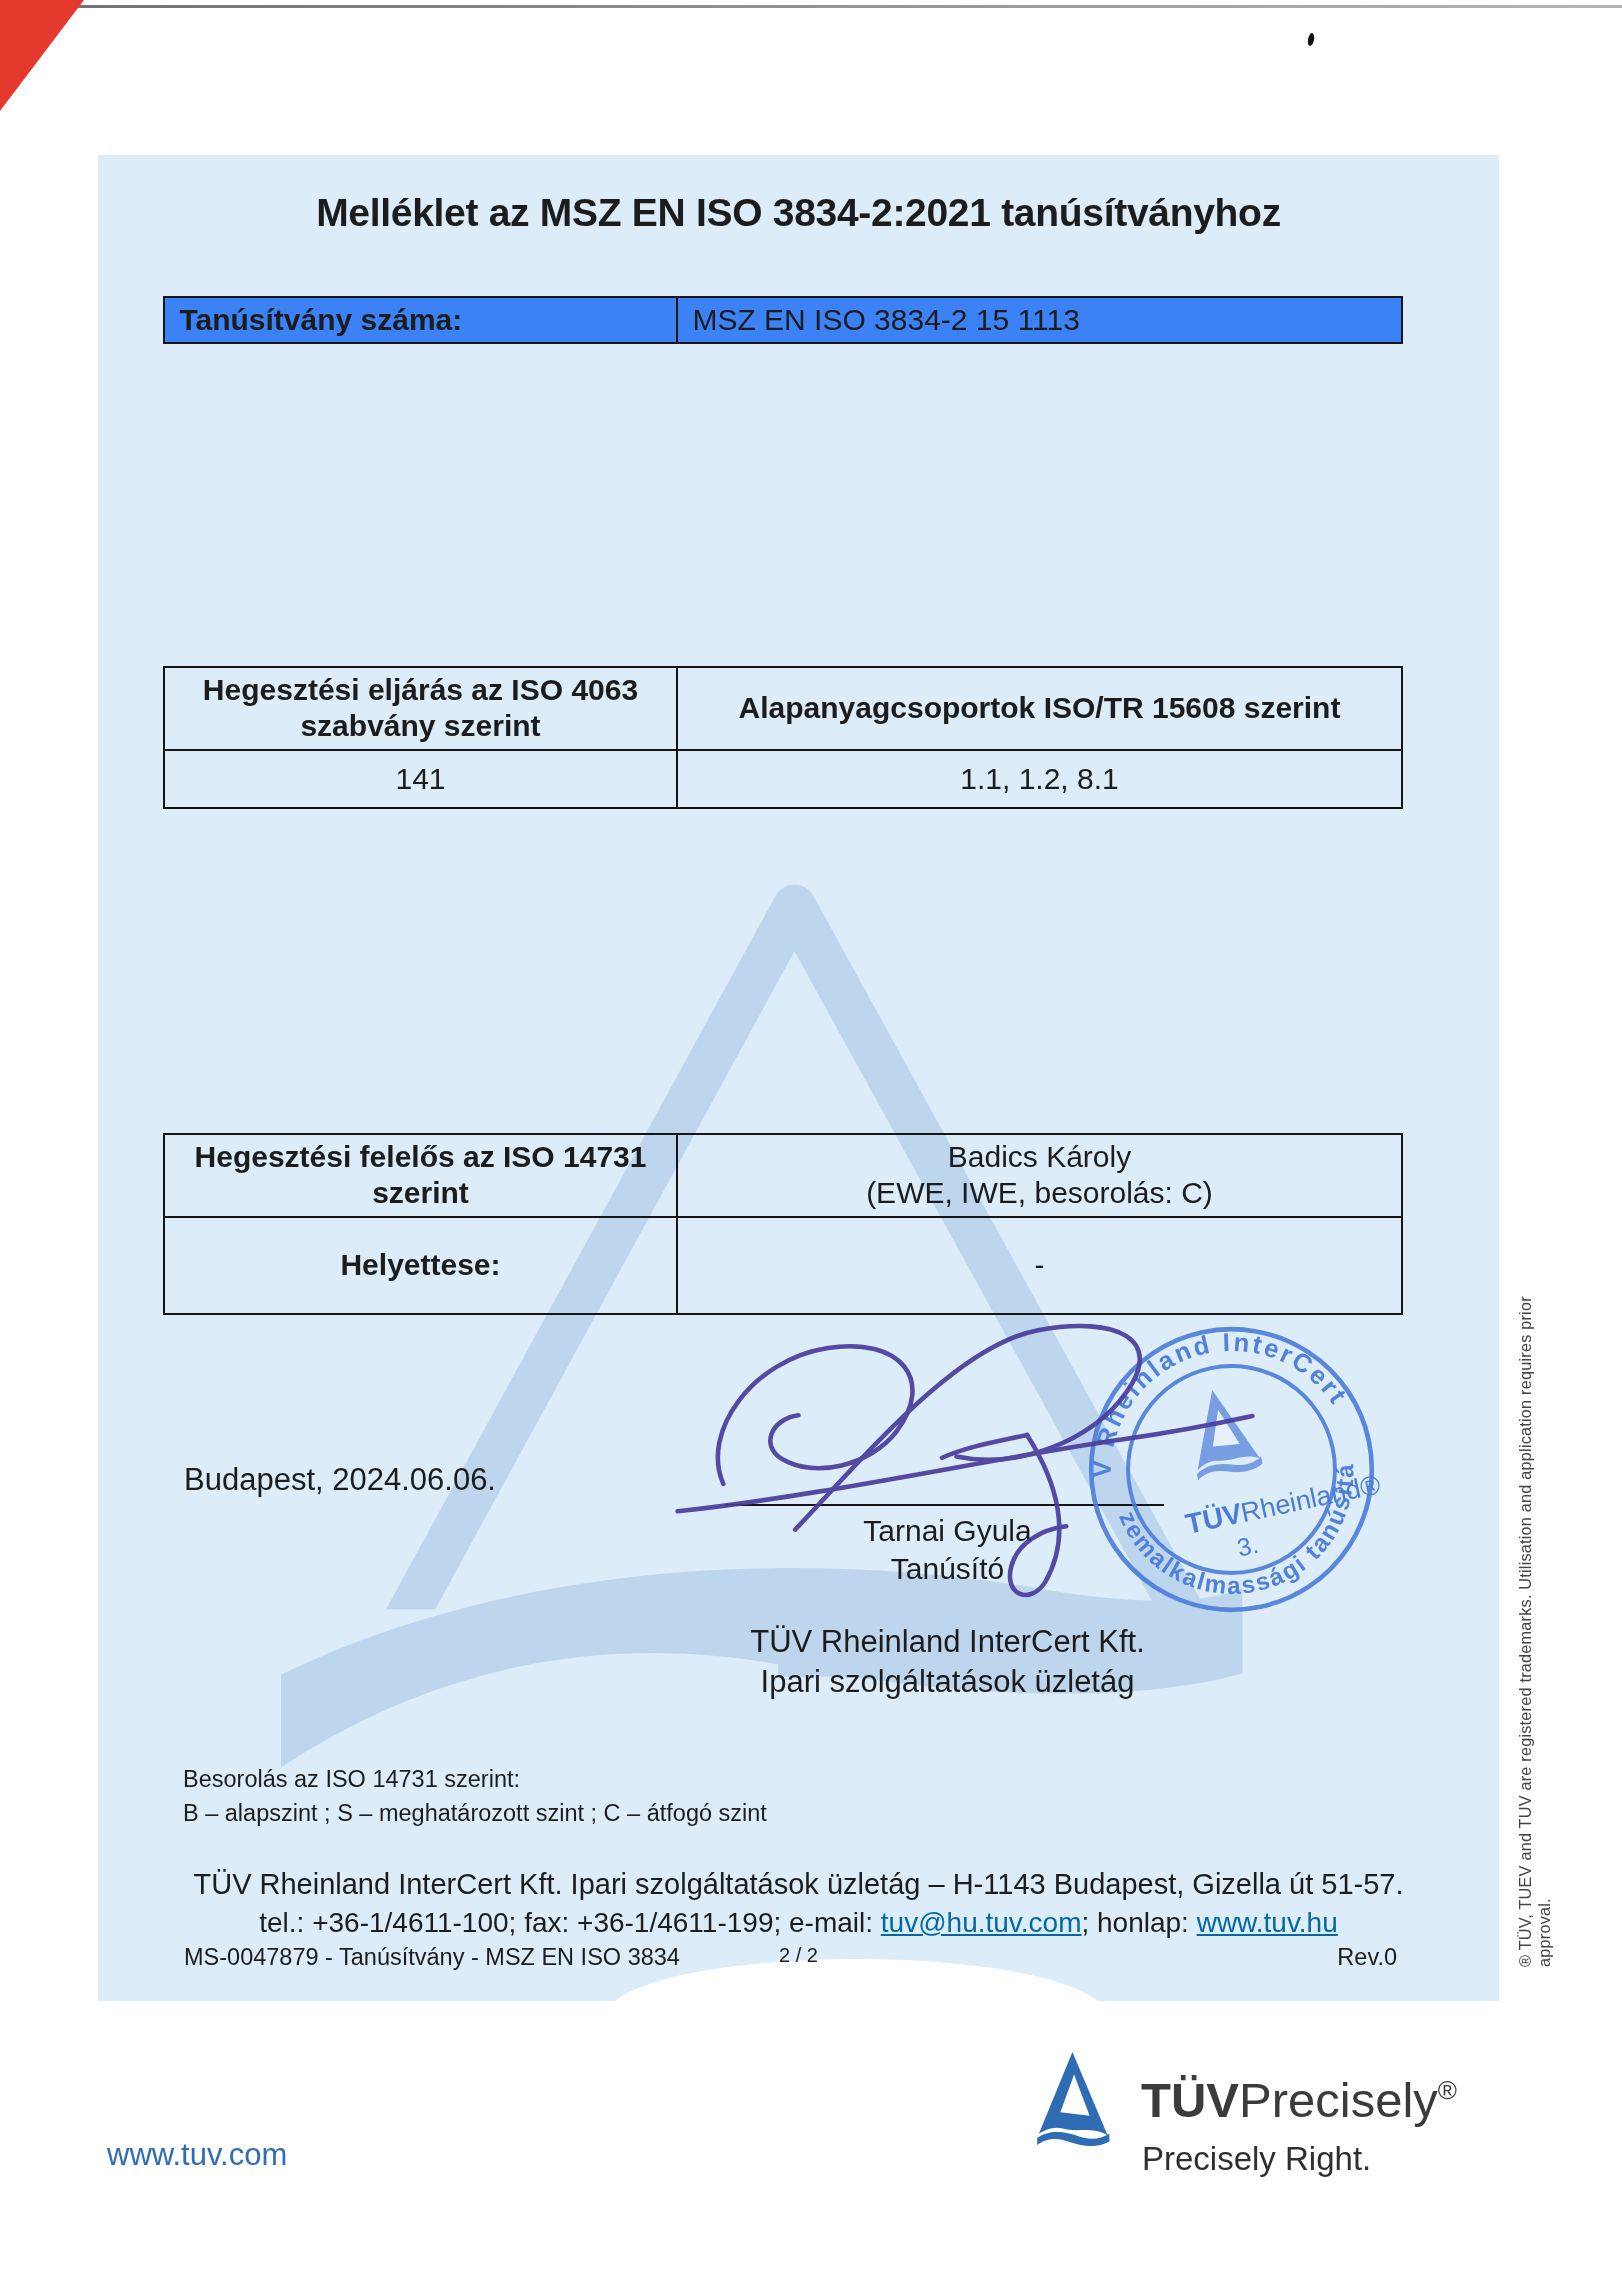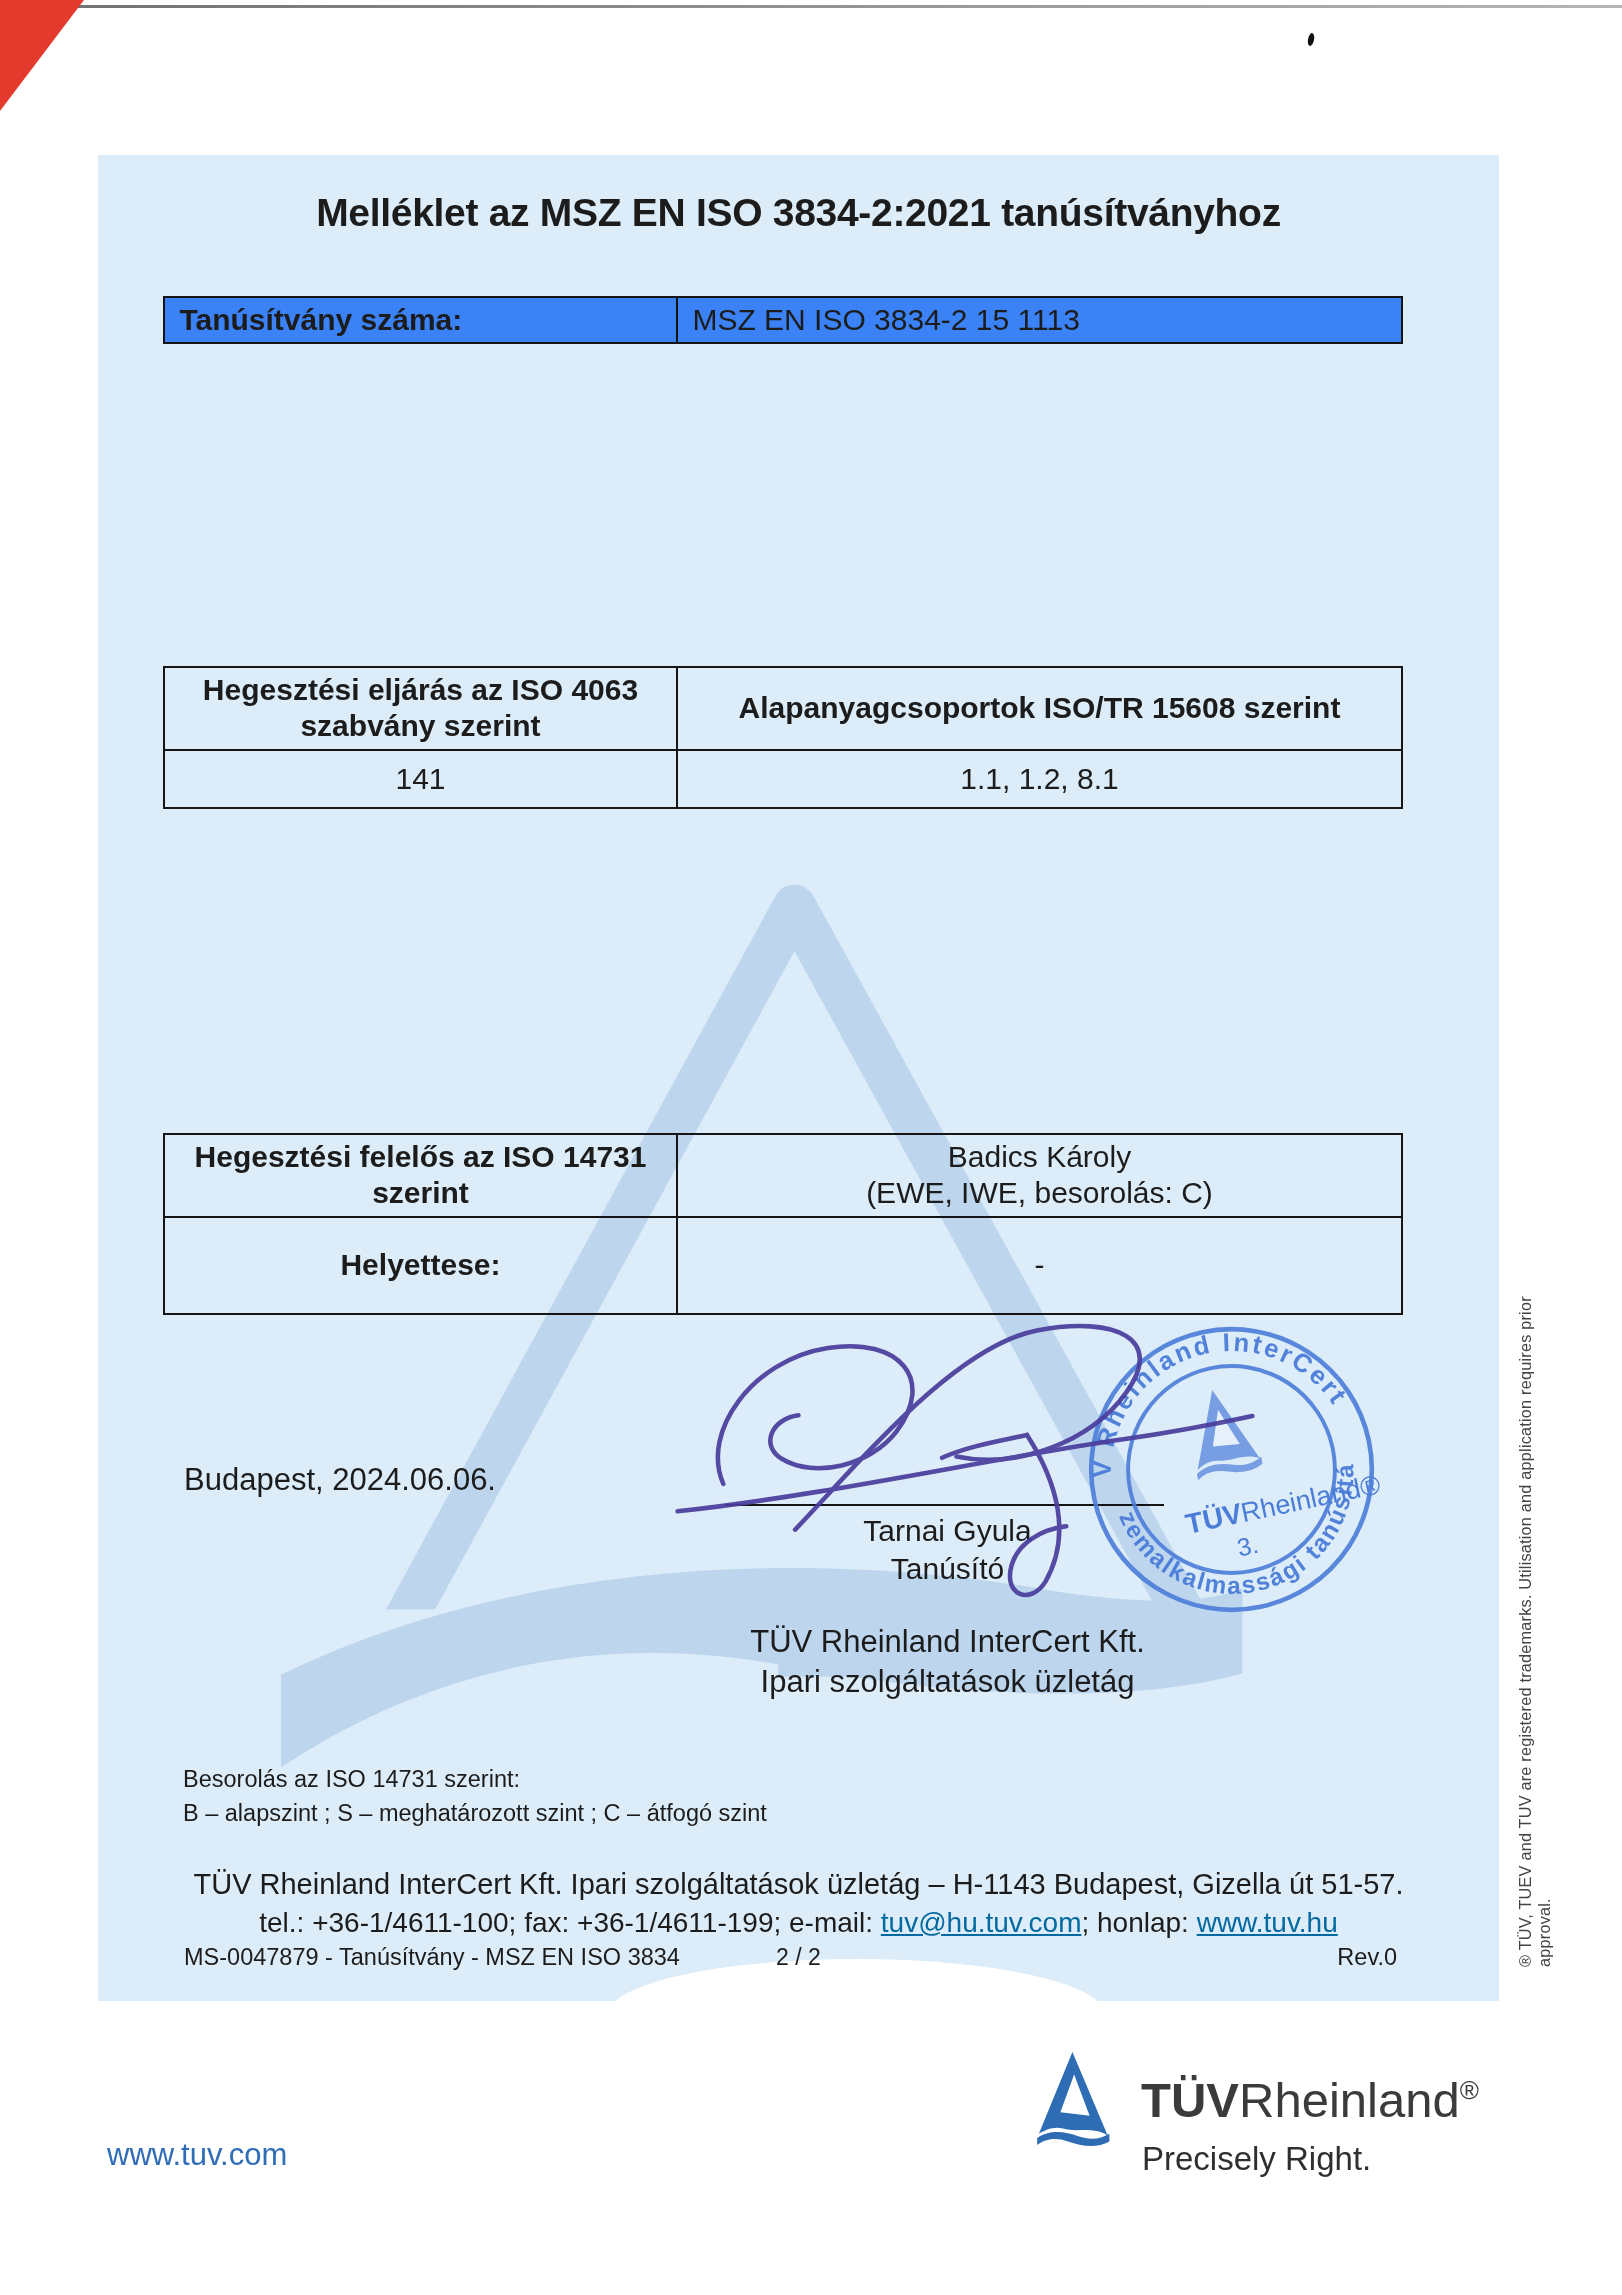--- a/index.html
+++ b/index.html
@@ -29,21 +29,21 @@
   .sig-line{left:725px;top:1504px;width:439px;height:2px;background:#141414;}
   .sig-block{left:627px;top:1512px;width:641px;text-align:center;font-size:30px;line-height:1.28;}
   .company-block{left:627px;top:1622px;width:641px;text-align:center;font-size:31px;line-height:1.3;}
   .date-line{left:184px;top:1462px;font-size:31px;}
   .class-note{left:183px;top:1762px;font-size:23.5px;line-height:1.45;}
   
   .footer-address{left:98px;top:1868px;width:1401px;text-align:center;font-weight:normal;font-size:29px;}
   .footer-tel{left:98px;top:1907px;width:1401px;text-align:center;font-size:28px;}
   .footer-tel a{color:#0369a1;text-decoration:underline;}
   .doc-id{left:184px;top:1944px;font-size:23.5px;}
-  .doc-page{left:98px;top:1944px;width:1401px;text-align:center;font-size:23px;}
+  .doc-page{left:98px;top:1944px;width:1401px;text-align:center;font-size:20px;}
   .doc-rev{left:1266px;top:1944px;width:131px;text-align:right;font-size:23.5px;}
   
   .side-note{
     left:1516px;top:1967px;width:710px;font-size:16.3px;color:#444;
     transform:rotate(-90deg);transform-origin:0 0;letter-spacing:0.2px;
   }
   
   .tuv-url{left:107px;top:2137px;font-size:31px;color:#2f6db8;text-decoration:none;}
   .brand-text{left:1141px;top:2072px;font-size:49px;color:#3b3b3b;white-space:nowrap;}
   .brand-text .b{font-weight:bold;}
@@ -198,16 +198,16 @@
 
 <a class="abs tuv-url">www.tuv.com</a>
 
 <svg class="abs" style="left:1032px;top:2052px;" width="86" height="99" viewBox="0 0 100 115" aria-hidden="true">
   <path d="M47 0 L88 97 C 70 86, 52 94, 36 89 C 26 86, 16 90, 8 95 Z" fill="#2e6cb3"></path>
   <polygon points="49,26 67,74 33,70" fill="#ffffff"></polygon>
   <path d="M 6 100 C 20 90, 38 92, 54 98 C 68 103, 80 101, 90 95 L 90 104 C 76 112, 58 110, 42 104 C 26 98, 14 102, 6 108 Z" fill="#2e6cb3"></path>
 </svg>
 
 <div class="abs brand-text">
-  <span class="b">TÜV</span><span>Rheinland</span><span class="brand-reg">®</span>
+  <span class="b">TÜV</span><span>Precisely</span><span class="brand-reg">®</span>
 </div>
 <div class="abs brand-tagline">Precisely Right.</div>
 
 
 </body></html>

